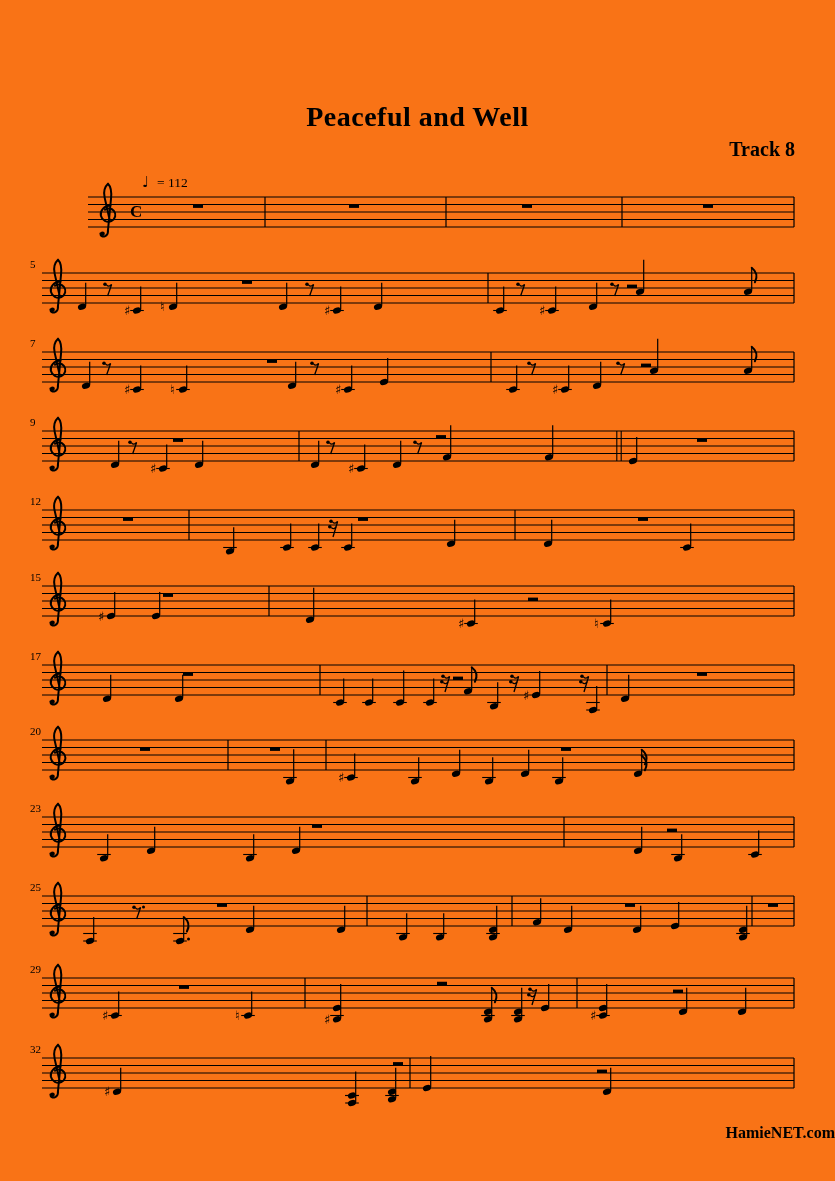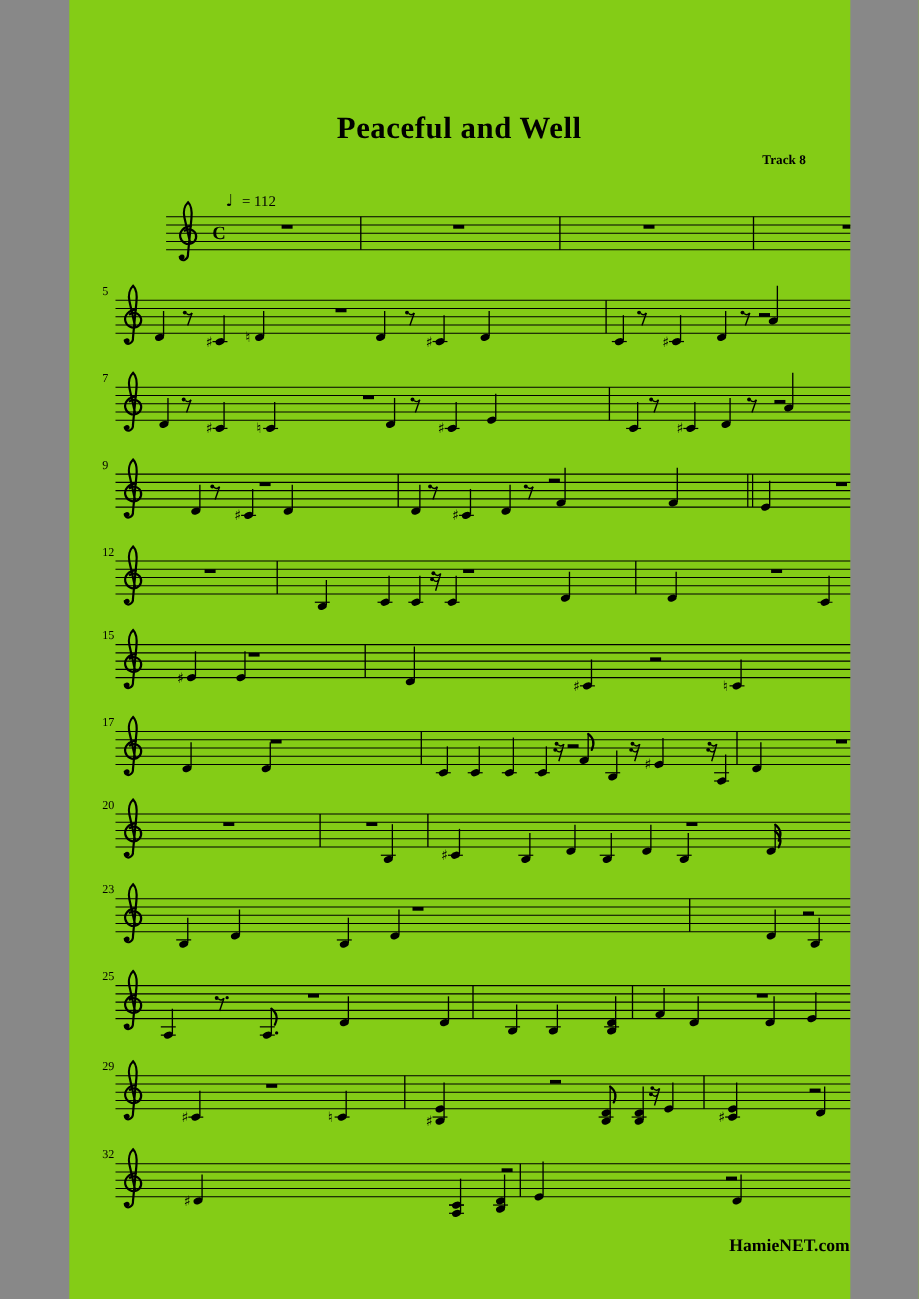--- a/index.html
+++ b/index.html
@@ -1,20 +1,20 @@
 <!DOCTYPE html>
 <html><head>
 <meta charset="utf-8">
 <style>
   html,body{margin:0;padding:0;background:#888;}
-  .page{position:relative;width:710px;height:1181px;background:#84cc16;margin:0 auto;
+  .page{position:relative;width:835px;height:1181px;background:#f97316;margin:0 auto;
         font-family:"Liberation Serif","DejaVu Serif",serif;color:#000;overflow:hidden;}
   .title{position:absolute;top:101px;left:0;width:100%;text-align:center;
          font-size:28px;font-weight:bold;letter-spacing:.5px;}
-  .track{position:absolute;top:138px;right:40px;font-size:12px;font-weight:600;}
+  .track{position:absolute;top:138px;right:40px;font-size:20px;font-weight:600;}
   .footer{position:absolute;top:1124px;left:0;width:100%;text-align:right;
           font-size:16px;font-weight:bold;}
   svg.score{position:absolute;left:0;top:0;}
   svg.score text{font-family:"Liberation Serif","DejaVu Serif",serif;}
   svg.score text.mus{font-family:"DejaVu Sans",sans-serif;}
 </style>
 </head>
 <body>
 
 <div class="page">

